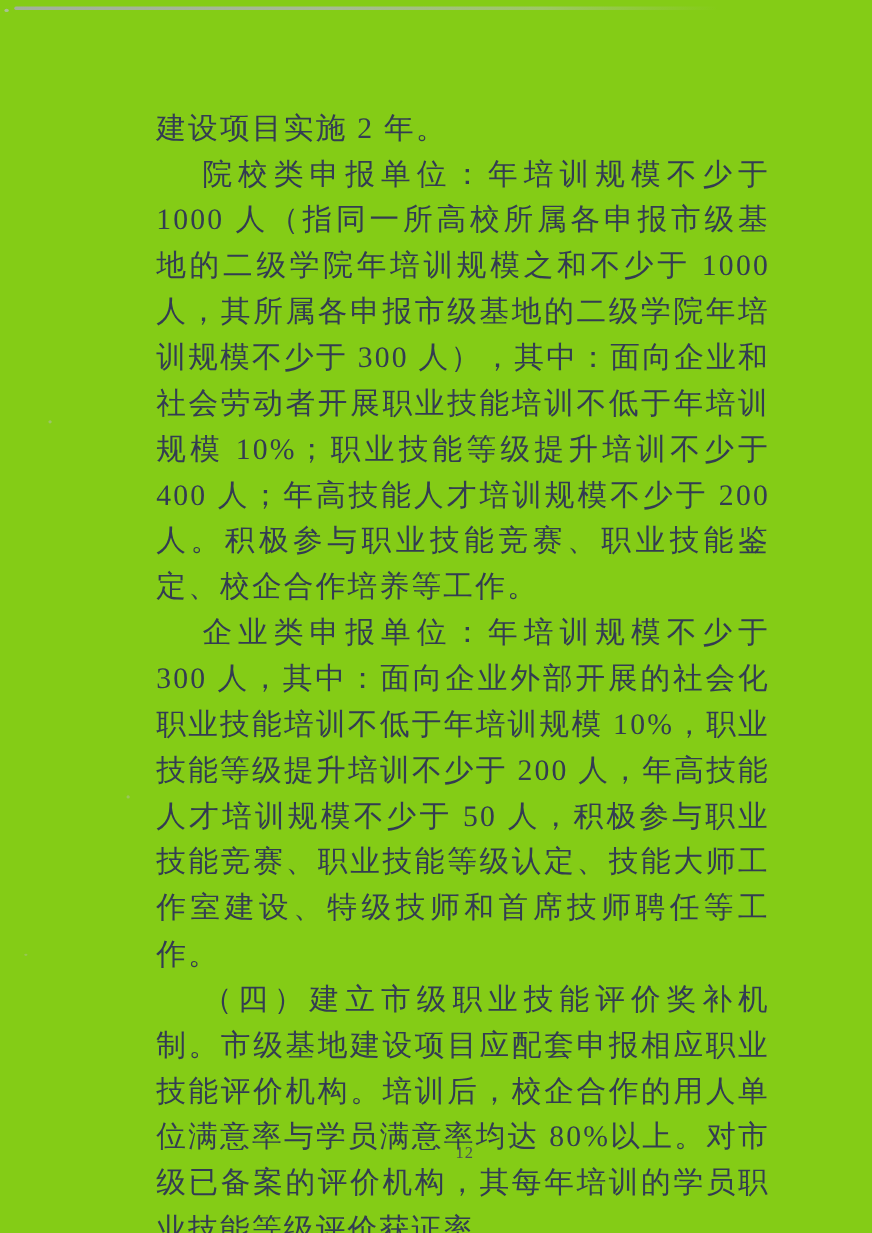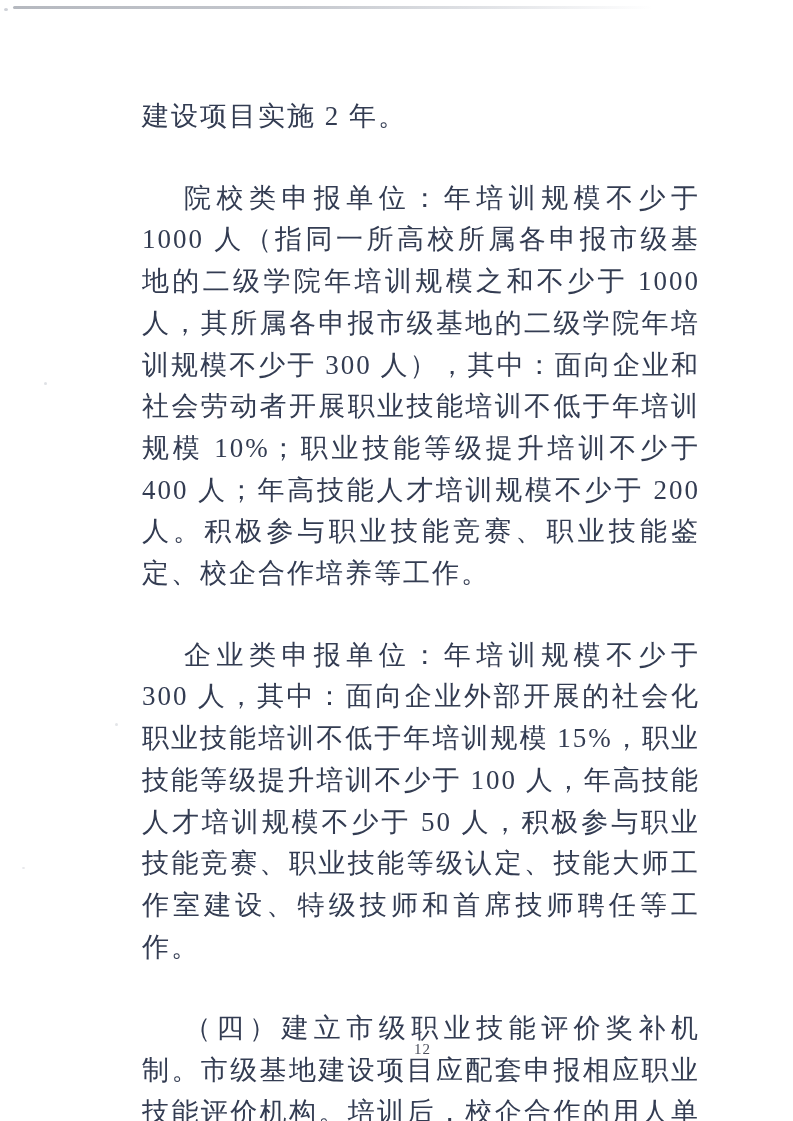--- a/index.html
+++ b/index.html
@@ -5,21 +5,21 @@
   html, body {
     margin: 0;
     padding: 0;
     background: #e9e9e9;
   }
   .scan-page {
     position: relative;
     width: 793px;
     height: 1121px;
     margin: 0 auto;
-    background: #ffffff;
+    background: #84cc16;
     overflow: hidden;
     font-family: "Liberation Serif", "DejaVu Serif", serif;
   }
   
   .scan-top-line {
     position: absolute;
     top: 6px;
     left: 13px;
     width: 640px;
     height: 3px;
@@ -52,21 +52,20 @@
     letter-spacing: 2px;
     text-align: justify;
     text-justify: inter-ideograph;
   }
   .doc-body p {
     margin: 0;
     padding: 0;
   }
   .doc-body p.indent {
     text-indent: 42px;
-    margin-top: 40px;
   }
 
   .page-footer {
     position: absolute;
     left: 0;
     right: 0;
     top: 1041px;
     text-align: center;
     transform: translateX(26px);
     color: #4a4f5c;
@@ -81,19 +80,19 @@
 
   <div class="scan-top-line"></div>
   <div class="speck s1"></div>
   <div class="speck s2"></div>
   <div class="speck s3"></div>
   <div class="speck s4"></div>
 
   <div class="doc-body">
     <p>建设项目实施 2 年。</p>
     <p class="indent">院校类申报单位：年培训规模不少于 1000 人（指同一所高校所属各申报市级基地的二级学院年培训规模之和不少于 1000 人，其所属各申报市级基地的二级学院年培训规模不少于 300 人），其中：面向企业和社会劳动者开展职业技能培训不低于年培训规模 10%；职业技能等级提升培训不少于 400 人；年高技能人才培训规模不少于 200 人。积极参与职业技能竞赛、职业技能鉴定、校企合作培养等工作。</p>
-    <p class="indent">企业类申报单位：年培训规模不少于 300 人，其中：面向企业外部开展的社会化职业技能培训不低于年培训规模 15%，职业技能等级提升培训不少于 100 人，年高技能人才培训规模不少于 50 人，积极参与职业技能竞赛、职业技能等级认定、技能大师工作室建设、特级技师和首席技师聘任等工作。</p>
+    <p class="indent">企业类申报单位：年培训规模不少于 300 人，其中：面向企业外部开展的社会化职业技能培训不低于年培训规模 10%，职业技能等级提升培训不少于 200 人，年高技能人才培训规模不少于 50 人，积极参与职业技能竞赛、职业技能等级认定、技能大师工作室建设、特级技师和首席技师聘任等工作。</p>
     <p class="indent">（四）建立市级职业技能评价奖补机制。市级基地建设项目应配套申报相应职业技能评价机构。培训后，校企合作的用人单位满意率与学员满意率均达 80%以上。对市级已备案的评价机构，其每年培训的学员职业技能等级评价获证率</p>
   </div>
 
   <div class="page-footer">12</div>
 
 </div>
 
 </body></html>

